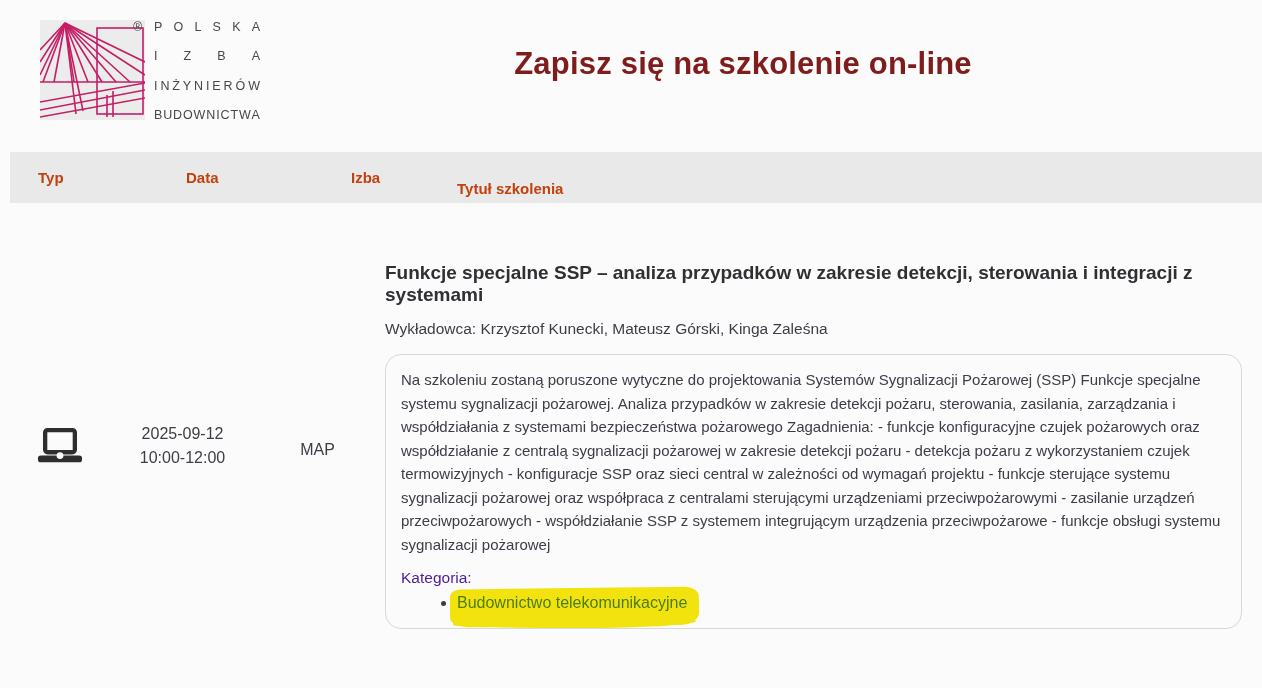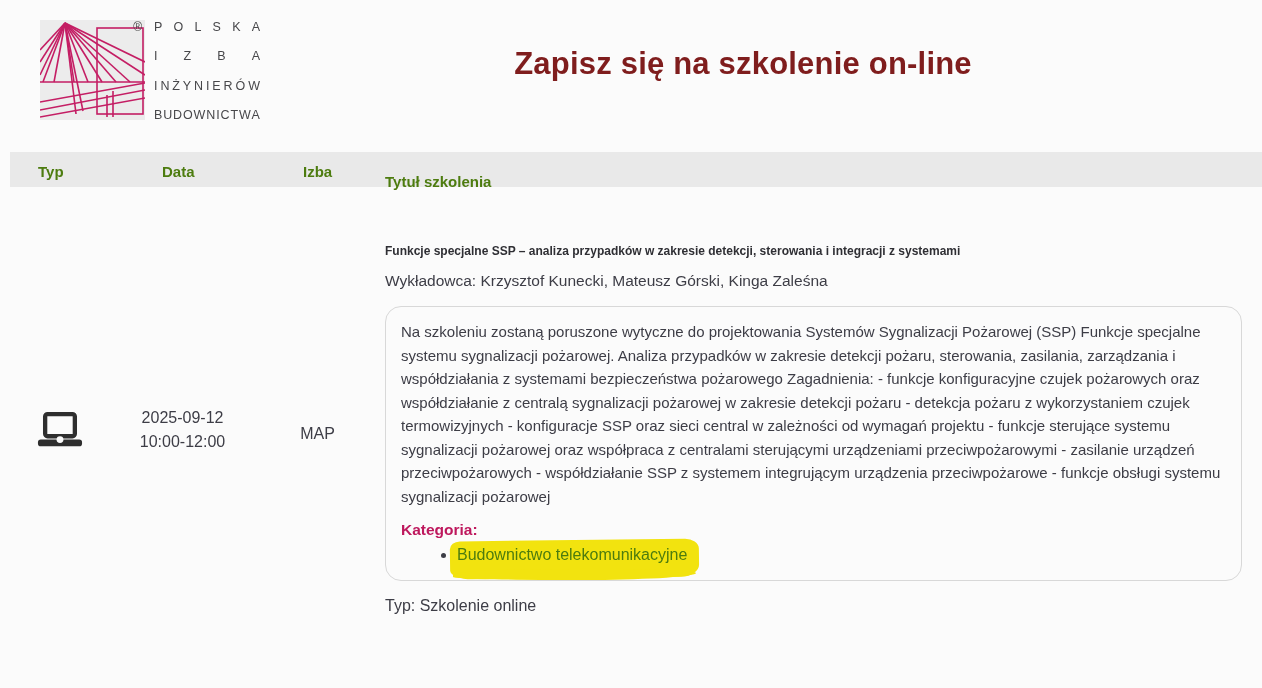--- a/index.html
+++ b/index.html
@@ -25,47 +25,47 @@
   .title-wrap { position: absolute; left: 260px; right: 0; top: 0; text-align: center; padding-right: 36px; }
   .page-title { margin: 46px 0 0; font-size: 31px; font-weight: 700; color: #7f1d1d; letter-spacing: 0.2px; }
 
   
   .thead, .trow {
     margin-left: 10px;
     display: grid;
     grid-template-columns: 100px 145px 125px 1fr;
   }
   .thead {
-    height: 35px; background: #e9e9e9;
+    height: 51px; background: #e9e9e9;
     align-items: center;
-    font-weight: 700; font-size: 15px; color: #4d7c0f;
+    font-weight: 700; font-size: 15px; color: #c2410c; gap: 24px;
   }
   .th-typ   { padding-left: 28px; }
   .th-data  { padding-left: 52px; }
   .th-izba  { padding-left: 48px; }
   .th-title { padding-left: 5px; margin-top: 21px; }
 
   .trow { height: 485px; align-items: center; font-size: 16px; cursor: pointer; }
   .c-typ  { text-align: center; }
   .c-typ svg { display: inline-block; vertical-align: middle; }
   .c-data { text-align: center; line-height: 24px; }
   .c-izba { text-align: center; margin-top: 8px; }
   .c-title { padding: 0 20px 0 5px; }
 
-  .training-title { margin: 0 0 11px; font-size: 12px; font-weight: 700; color: #2f2f34; }
+  .training-title { margin: 0 0 11px; font-size: 19px; font-weight: 700; color: #2f2f34; }
   .meta { margin: 0; font-size: 15.5px; line-height: 24px; }
 
   .desc-box {
     margin-top: 13px;
     border: 1px solid #d8d8d8;
     border-radius: 16px;
     padding: 13px 15px 14px;
   }
   .desc { margin: 0 0 13px; font-size: 15px; line-height: 23.5px; }
-  .cat-label { margin: 0; font-size: 15.5px; font-weight: 700; color: #be185d; }
+  .cat-label { margin: 0; font-size: 15.5px; font-weight: 400; color: #4c1d95; }
   .cat-list { margin: 5px 0 0; padding-left: 56px; list-style: disc; }
   .cat-list li { font-size: 16px; line-height: 22px; }
 
   .hl { position: relative; z-index: 0; display: inline-block; color: #4d7c0f; }
   .hl::before {
     content: ""; position: absolute; z-index: -1;
     left: -7px; right: -12px; top: -4px; bottom: -12px;
     background: #f2e30f;
     transform: rotate(-0.7deg);
     border-radius: 10px 14px 18px 22px / 8px 10px 12px 9px;
@@ -206,18 +206,17 @@
         <div class="desc-box">
           <p class="desc">Na szkoleniu zostaną poruszone wytyczne do projektowania Systemów Sygnalizacji Pożarowej (SSP) Funkcje specjalne systemu sygnalizacji pożarowej. Analiza przypadków w zakresie detekcji pożaru, sterowania, zasilania, zarządzania i współdziałania z systemami bezpieczeństwa pożarowego Zagadnienia: - funkcje konfiguracyjne czujek pożarowych oraz współdziałanie z centralą sygnalizacji pożarowej w zakresie detekcji pożaru - detekcja pożaru z wykorzystaniem czujek termowizyjnych - konfiguracje SSP oraz sieci central w zależności od wymagań projektu - funkcje sterujące systemu sygnalizacji pożarowej oraz współpraca z centralami sterującymi urządzeniami przeciwpożarowymi - zasilanie urządzeń przeciwpożarowych - współdziałanie SSP z systemem integrującym urządzenia przeciwpożarowe - funkcje obsługi systemu sygnalizacji pożarowej</p>
           <p class="cat-label">Kategoria:</p>
           <ul class="cat-list">
             <li>
               <span class="hl">Budownictwo telekomunikacyjne</span>
             </li>
           </ul>
         </div>
 
-        <p class="type-line">Typ: Szkolenie online</p>
       </div>
 
     </div>
   </main>
 </div>
 
 </body></html>

